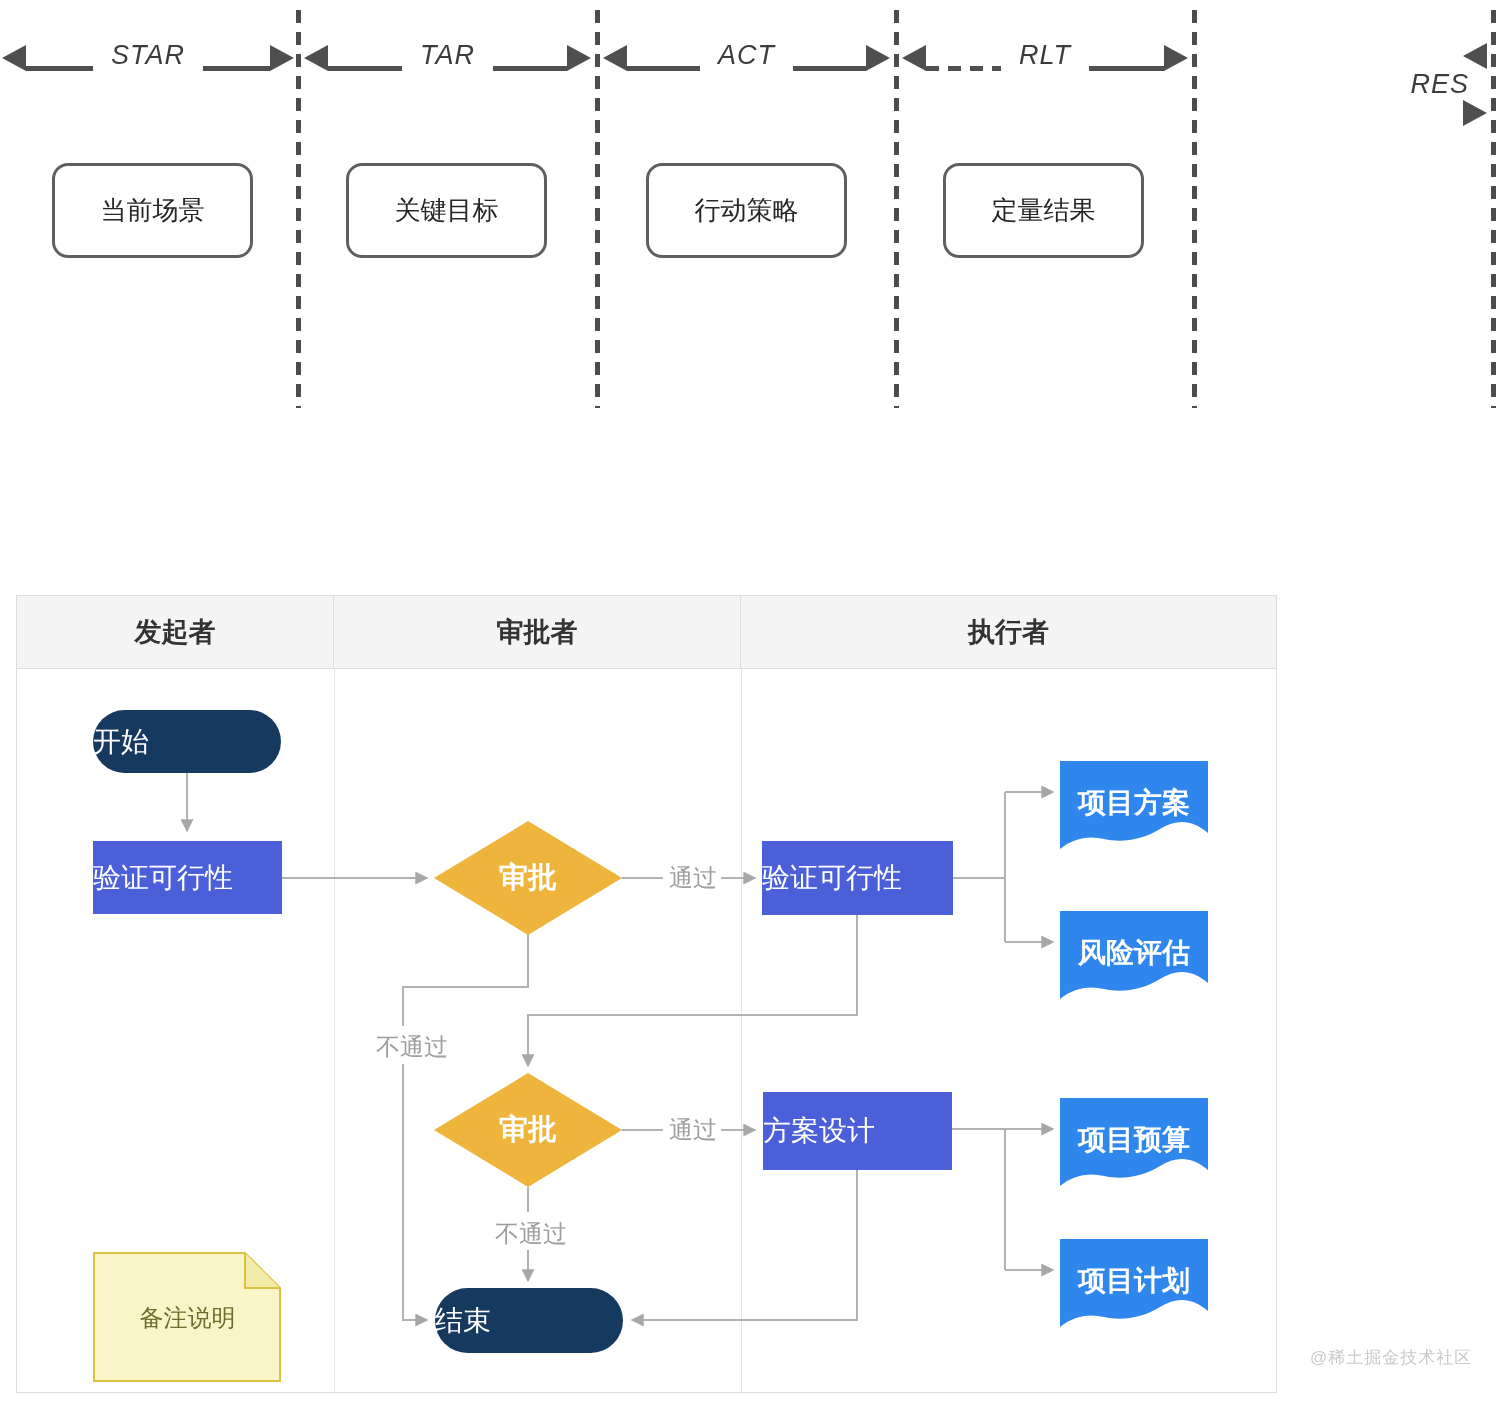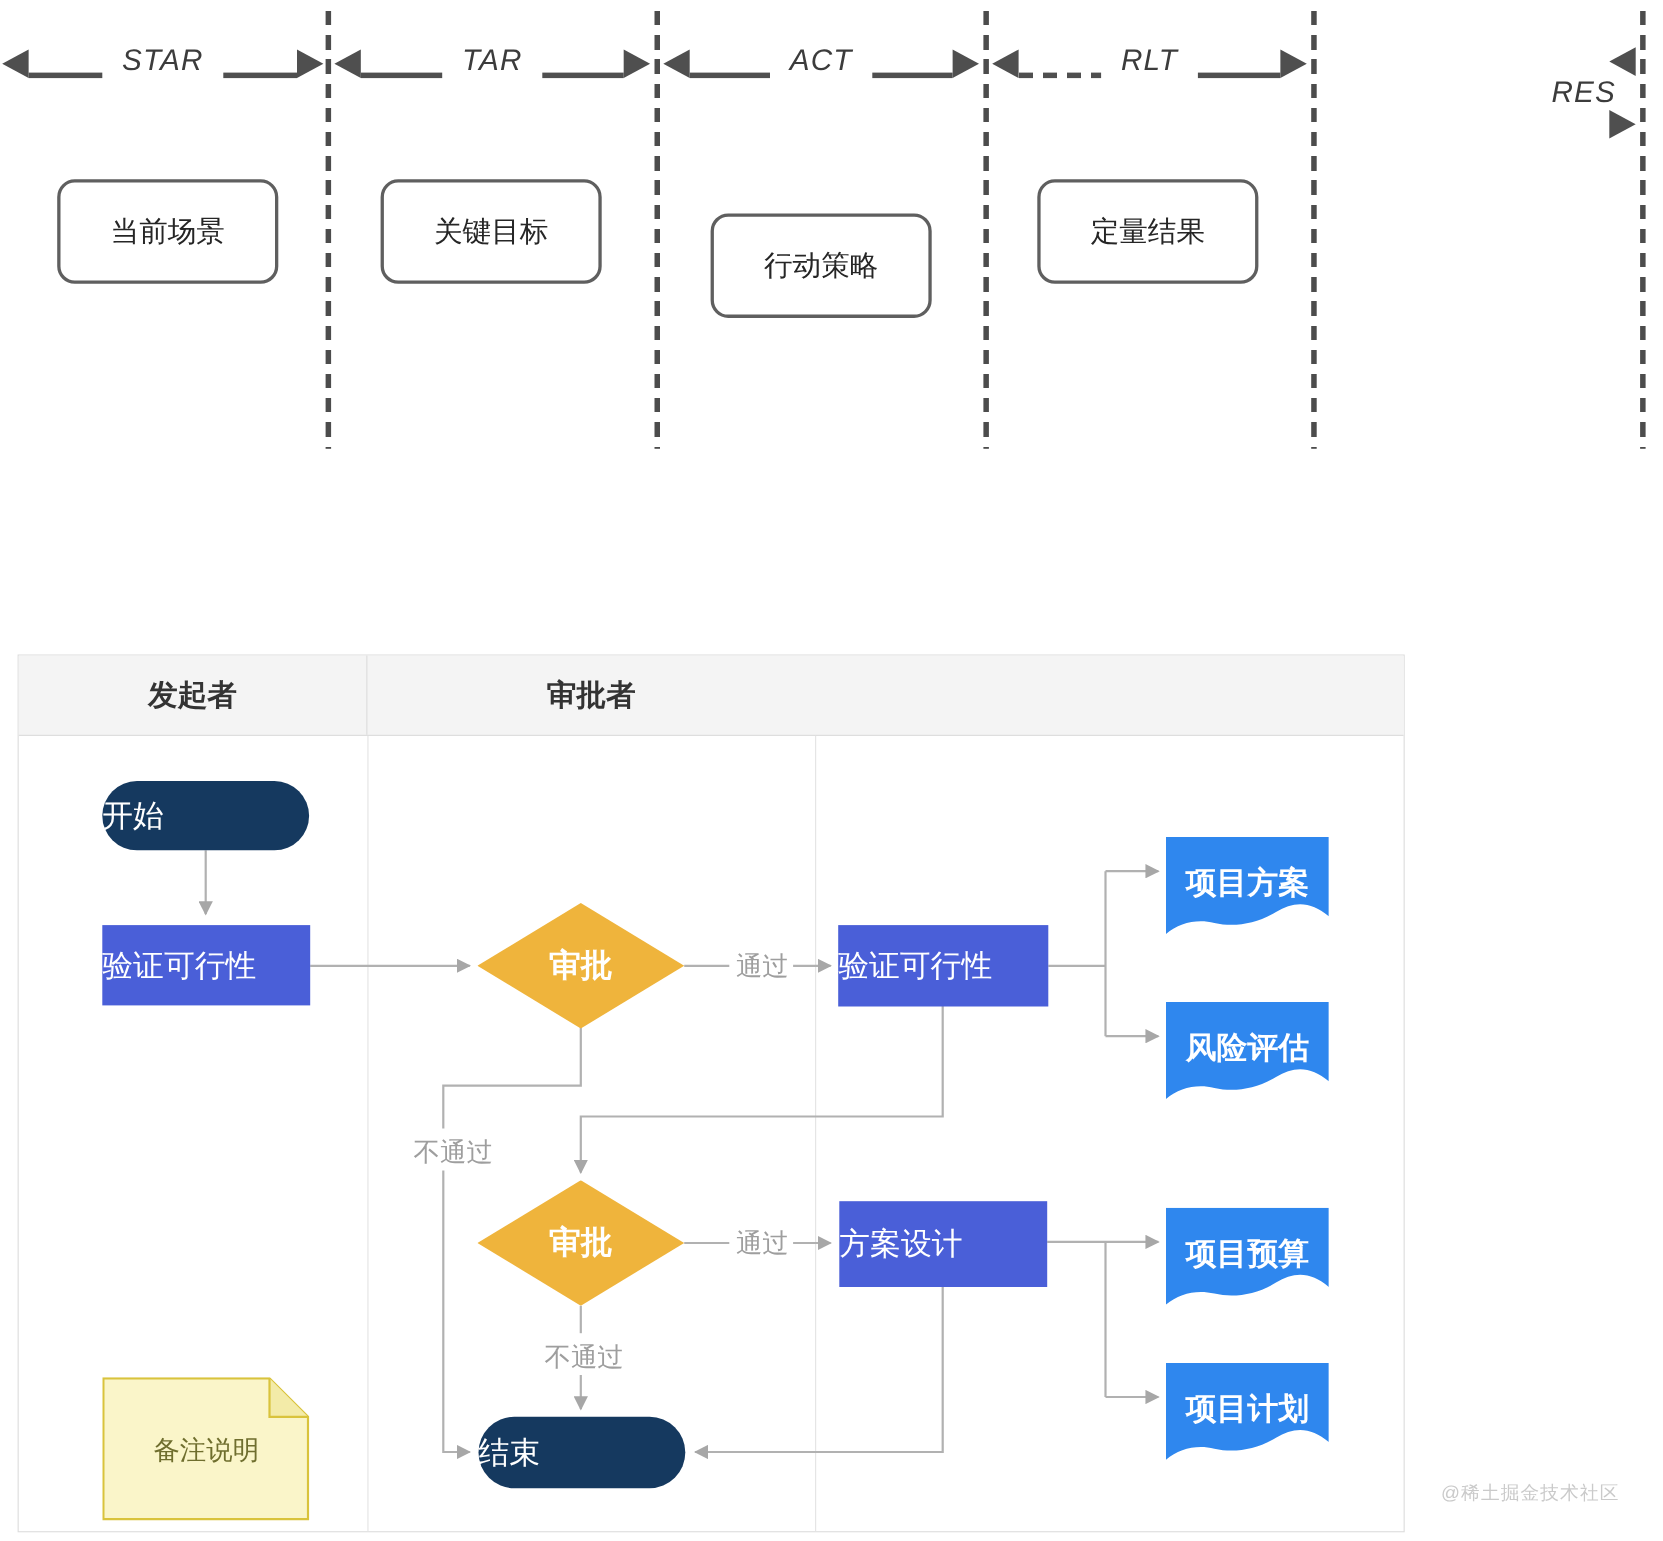--- a/index.html
+++ b/index.html
@@ -105,31 +105,32 @@
   <div class="vdash" style="left:894px;"></div>
   <div class="vdash" style="left:1192px;"></div>
   <div class="vdash" style="left:1491px;"></div>
 
   <div class="tbox" style="left:52px;">
     <span>当前场景</span>
   </div>
   <div class="tbox" style="left:346px;">
     <span>关键目标</span>
   </div>
-  <div class="tbox" style="left:646px;margin-top:31px;">
+  <div class="tbox" style="left:646px;">
     <span>行动策略</span>
   </div>
   <div class="tbox" style="left:943px;">
     <span>定量结果</span>
   </div>
 
   <div class="lane-table">
     <div class="lane-header">
       <div class="lane-cell" style="width:317px;">发起者</div>
       <div class="lane-cell" style="width:407px;">审批者</div>
+      <div class="lane-cell" style="flex:1;">执行者</div>
     </div>
     <div class="lane-div" style="left:317px;"></div>
     <div class="lane-div" style="left:724px;"></div>
   </div>
 
   <svg class="overlay" width="1512" height="1401" viewBox="0 0 1512 1401">
     <defs>
       <marker id="arr" viewBox="0 0 10 10" refX="9" refY="5" markerWidth="6.5" markerHeight="6.5" orient="auto-start-reverse">
         <path d="M0,0 L10,5 L0,10 Z" fill="#a7a7a7"></path>
       </marker>

